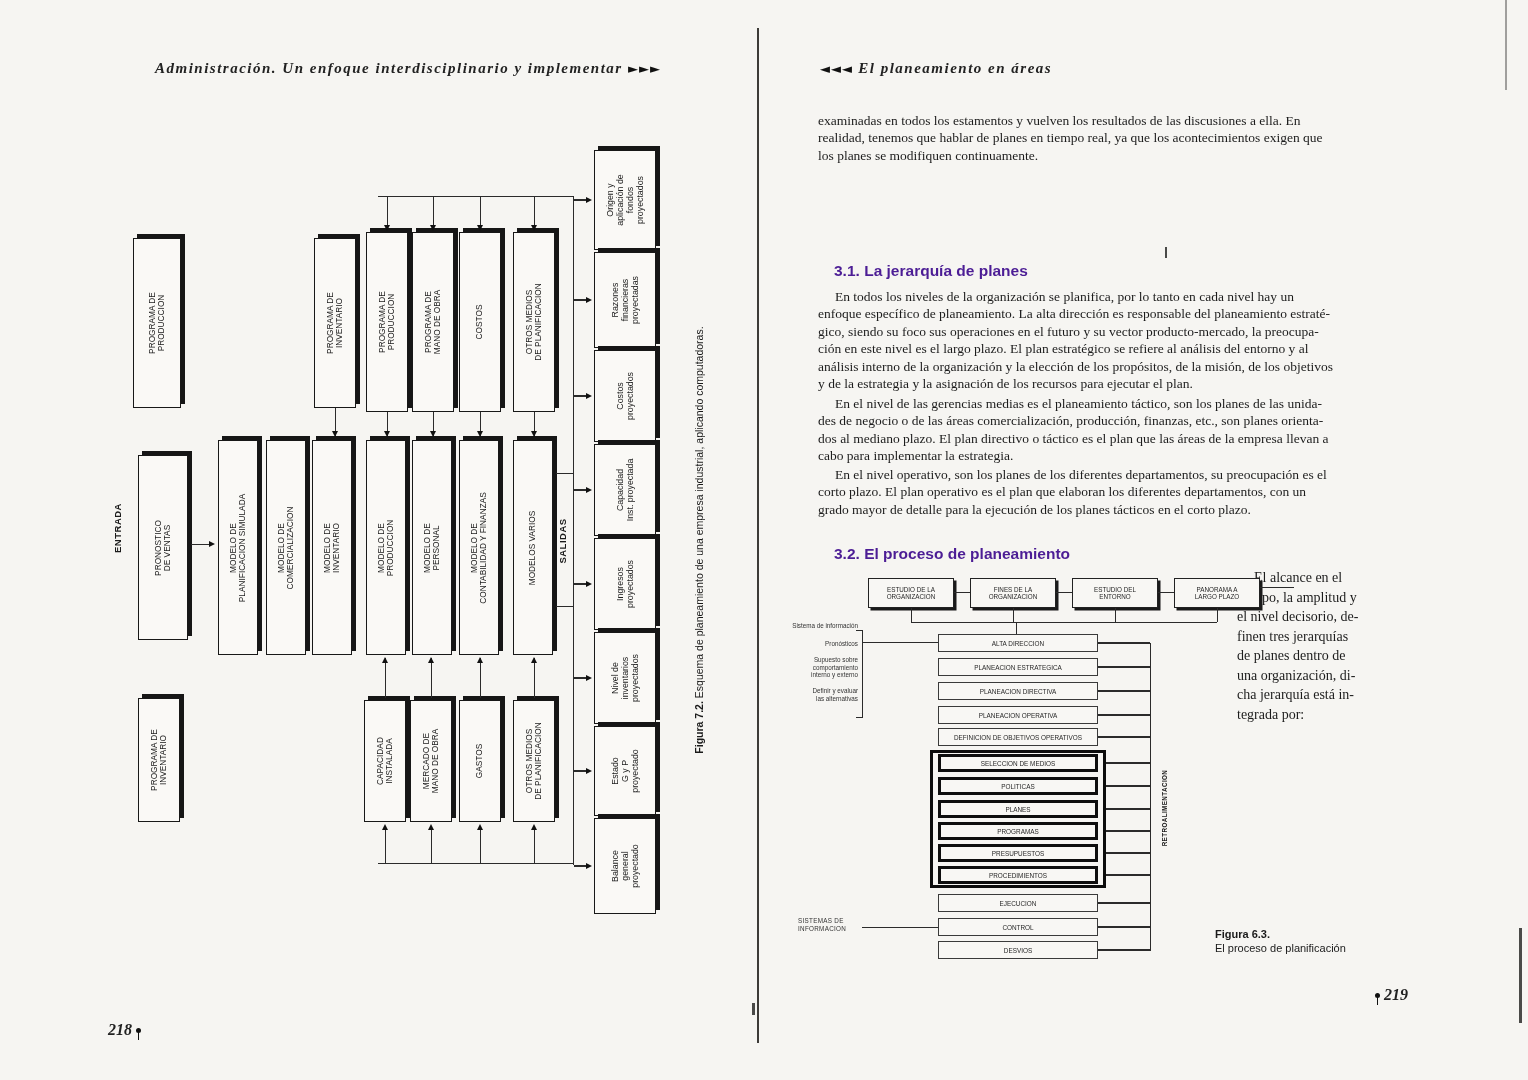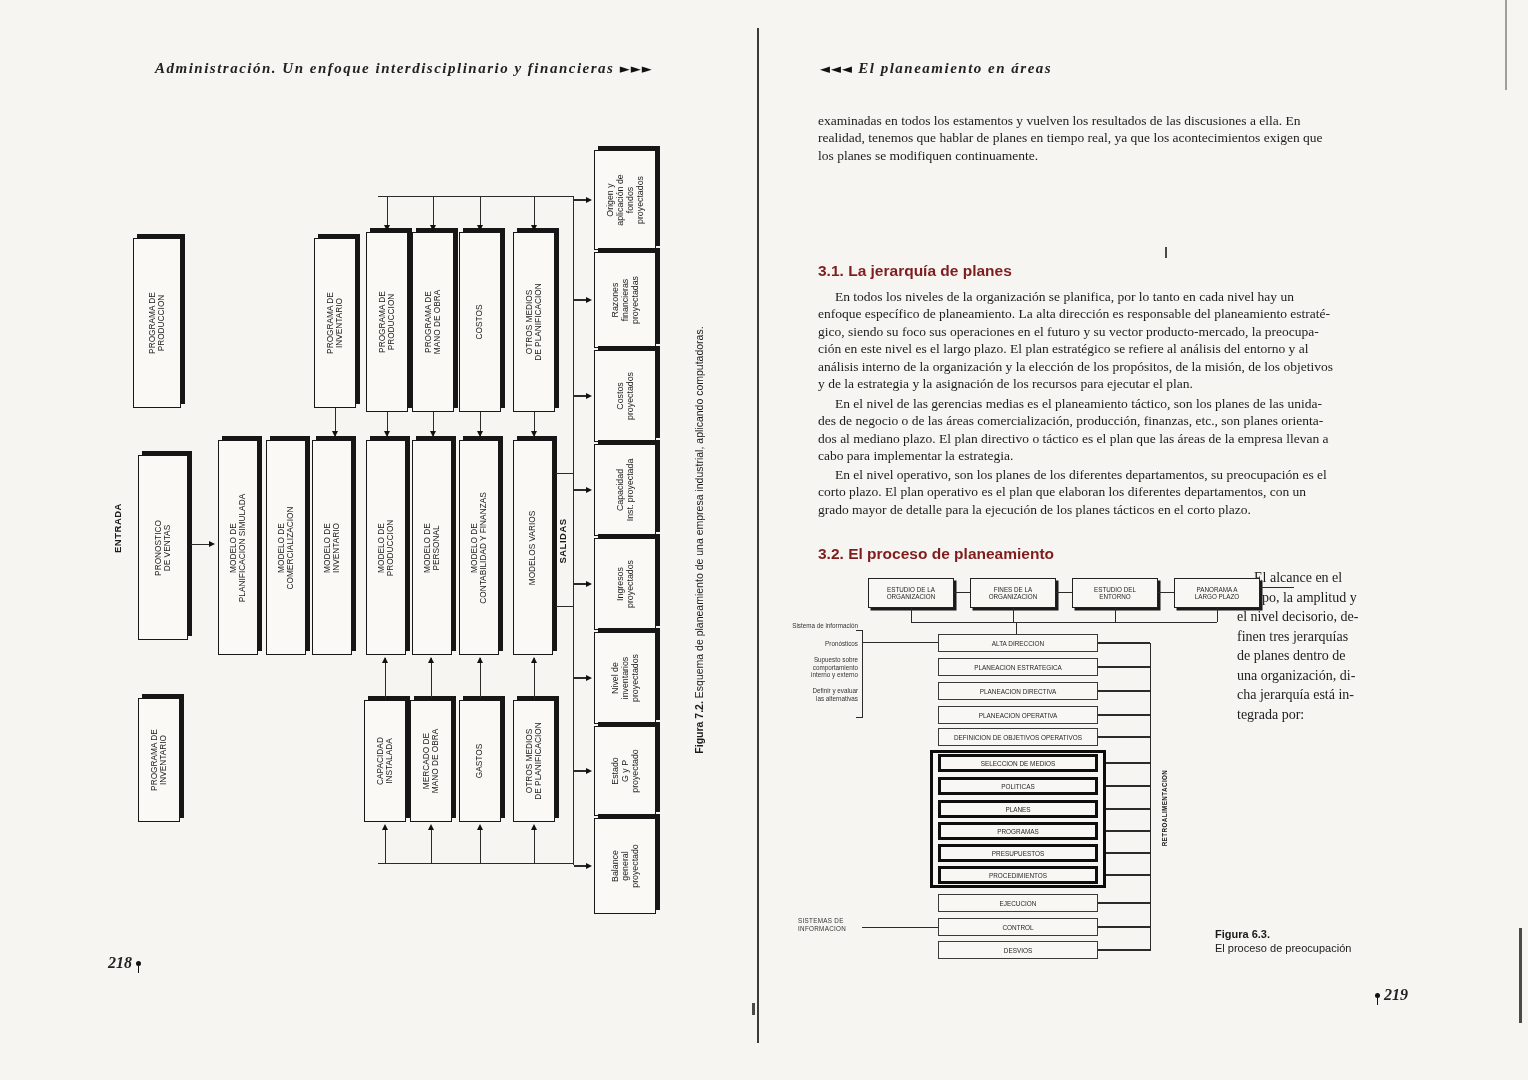--- a/index.html
+++ b/index.html
@@ -6,21 +6,21 @@
   #canvas{position:relative;width:1528px;height:1080px;background:#f6f5f2;overflow:hidden;
           font-family:"Liberation Serif",serif;color:#1d1d1d;}
   .abs{position:absolute;}
   
   .runhead{font:italic bold 15px "Liberation Serif",serif;letter-spacing:1.5px;color:#222;}
   .arrows{font-style:normal;font-family:"DejaVu Sans",sans-serif;font-size:13px;letter-spacing:1px;color:#111;}
   
   .para{font:13.5px/17.4px "Liberation Serif",serif;white-space:pre-line;color:#1c1c1c;}
   .indent{text-indent:17px;}
   .h1{font:bold 21px "Liberation Sans",sans-serif;color:#151515;letter-spacing:.2px;}
-  .h2{font:bold 15.5px "Liberation Sans",sans-serif;color:#7f1d1d;}
+  .h2{font:bold 15.5px "Liberation Sans",sans-serif;color:#4c1d95;margin-left:16px;}
   
   .divider{width:2px;background:#3d3b38;}
   .pagenum{font:italic bold 16px "Liberation Serif",serif;color:#222;}
   .pin{display:inline-block;width:5px;height:5px;border-radius:50%;background:#111;position:relative;top:-2px;}
   .pin::after{content:"";position:absolute;left:1.7px;top:4px;width:1.6px;height:8px;background:#111;}
   .artifact{background:#4a4a48;}
   
   .ln{position:absolute;background:#2b2b2b;}
   .ar{position:absolute;width:0;height:0;border-style:solid;}
   .ar-d{border-width:6px 3.5px 0 3.5px;border-color:#111 transparent transparent transparent;}
@@ -52,21 +52,21 @@
 
 <div id="canvas">
 
   <div class="abs divider" style="left:757px;top:28px;height:1015px;"></div>
   <div class="abs artifact" style="left:752px;top:1003px;width:3px;height:12px;"></div>
   <div class="abs artifact" style="left:1519px;top:928px;width:3px;height:95px;"></div>
   <div class="abs artifact" style="left:1505px;top:0;width:1.5px;height:90px;opacity:.5;"></div>
   <div class="abs artifact" style="left:1165px;top:247px;width:2px;height:11px;"></div>
 
   <div class="abs runhead" style="left:155px;top:60px;">
-    <span>Administración. Un enfoque interdisciplinario y financieras</span>
+    <span>Administración. Un enfoque interdisciplinario y implementar</span>
     <span class="arrows">►►►</span>
   </div>
 
   <div id="fig72" class="abs" style="left:0;top:0;width:765px;height:1080px;">
 
     <div class="rotwrap" style="left:104px;top:465px;width:26px;height:125px;">
       <div class="rot" style="width:125px;height:16px;font-size:9.5px;font-weight:bold;letter-spacing:.5px;">ENTRADA</div>
     </div>
     <div class="rotwrap" style="left:549px;top:478px;width:26px;height:125px;">
       <div class="rot" style="width:125px;height:16px;font-size:9.5px;font-weight:bold;letter-spacing:.5px;background:#f6f5f2;">SALIDAS</div>
@@ -238,21 +238,21 @@
       <div class="ln" style="left: 574px; top: 770.3px; width: 16px; height: 1.4px;"></div>
       <div class="ar ar-r" style="left: 586px; top: 767.5px;"></div>
       <div class="ln" style="left: 574px; top: 865.3px; width: 16px; height: 1.4px;"></div>
       <div class="ar ar-r" style="left: 586px; top: 862.5px;"></div>
       <div class="ln" style="left: 191px; top: 544px; width: 20px; height: 1.4px;"></div>
       <div class="ar ar-r" style="left: 209px; top: 541.2px;"></div>
       <div class="ln" style="left: 556px; top: 473px; width: 17px; height: 1.2px;"></div>
       <div class="ln" style="left: 556px; top: 606px; width: 17px; height: 1.2px;"></div>
     </div>
 
-  <div class="abs pagenum" style="left:108px;top:954px;">
+  <div class="abs pagenum" style="left:108px;top:1021px;">
     <span>218</span>
     <span class="pin"></span>
   </div>
 
   <div class="abs runhead" style="left:820px;top:60px;">
     <span class="arrows">◄◄◄</span>
     <span>El planeamiento en áreas</span>
   </div>
 
   <div class="abs para" style="left:818px;top:112px;width:628px;">examinadas en todos los estamentos y vuelven los resultados de las discusiones a ella. En
@@ -298,21 +298,21 @@
 las alternativas</div>
     <div class="note" style="left:798px;top:917px;text-align:left;letter-spacing:.3px;">SISTEMAS DE
 INFORMACION</div>
 
     <div class="rotwrap" style="left:1154px;top:735px;width:20px;height:145px;">
       <div class="rot" style="width:145px;height:12px;font-size:6.3px;font-weight:bold;letter-spacing:.4px;">RETROALIMENTACION</div>
     </div>
 
     <div class="abs caption73" style="left:1215px;top:928px;width:180px;">
       <div>Figura 6.3.</div>
-      <div class="sub">El proceso de preocupación</div>
+      <div class="sub">El proceso de planificación</div>
     </div>
   <div class="hbox hb-shadow" style="left: 868px; top: 578px; width: 86px; height: 30px;">
         <div class="ht" style="font-size: 6.3px;">ESTUDIO DE LA
 ORGANIZACION</div>
       </div>
       <div class="hbox hb-shadow" style="left: 970px; top: 578px; width: 86px; height: 30px;">
         <div class="ht" style="font-size: 6.3px;">FINES DE LA
 ORGANIZACION</div>
       </div>
       <div class="hbox hb-shadow" style="left: 1072px; top: 578px; width: 86px; height: 30px;">

